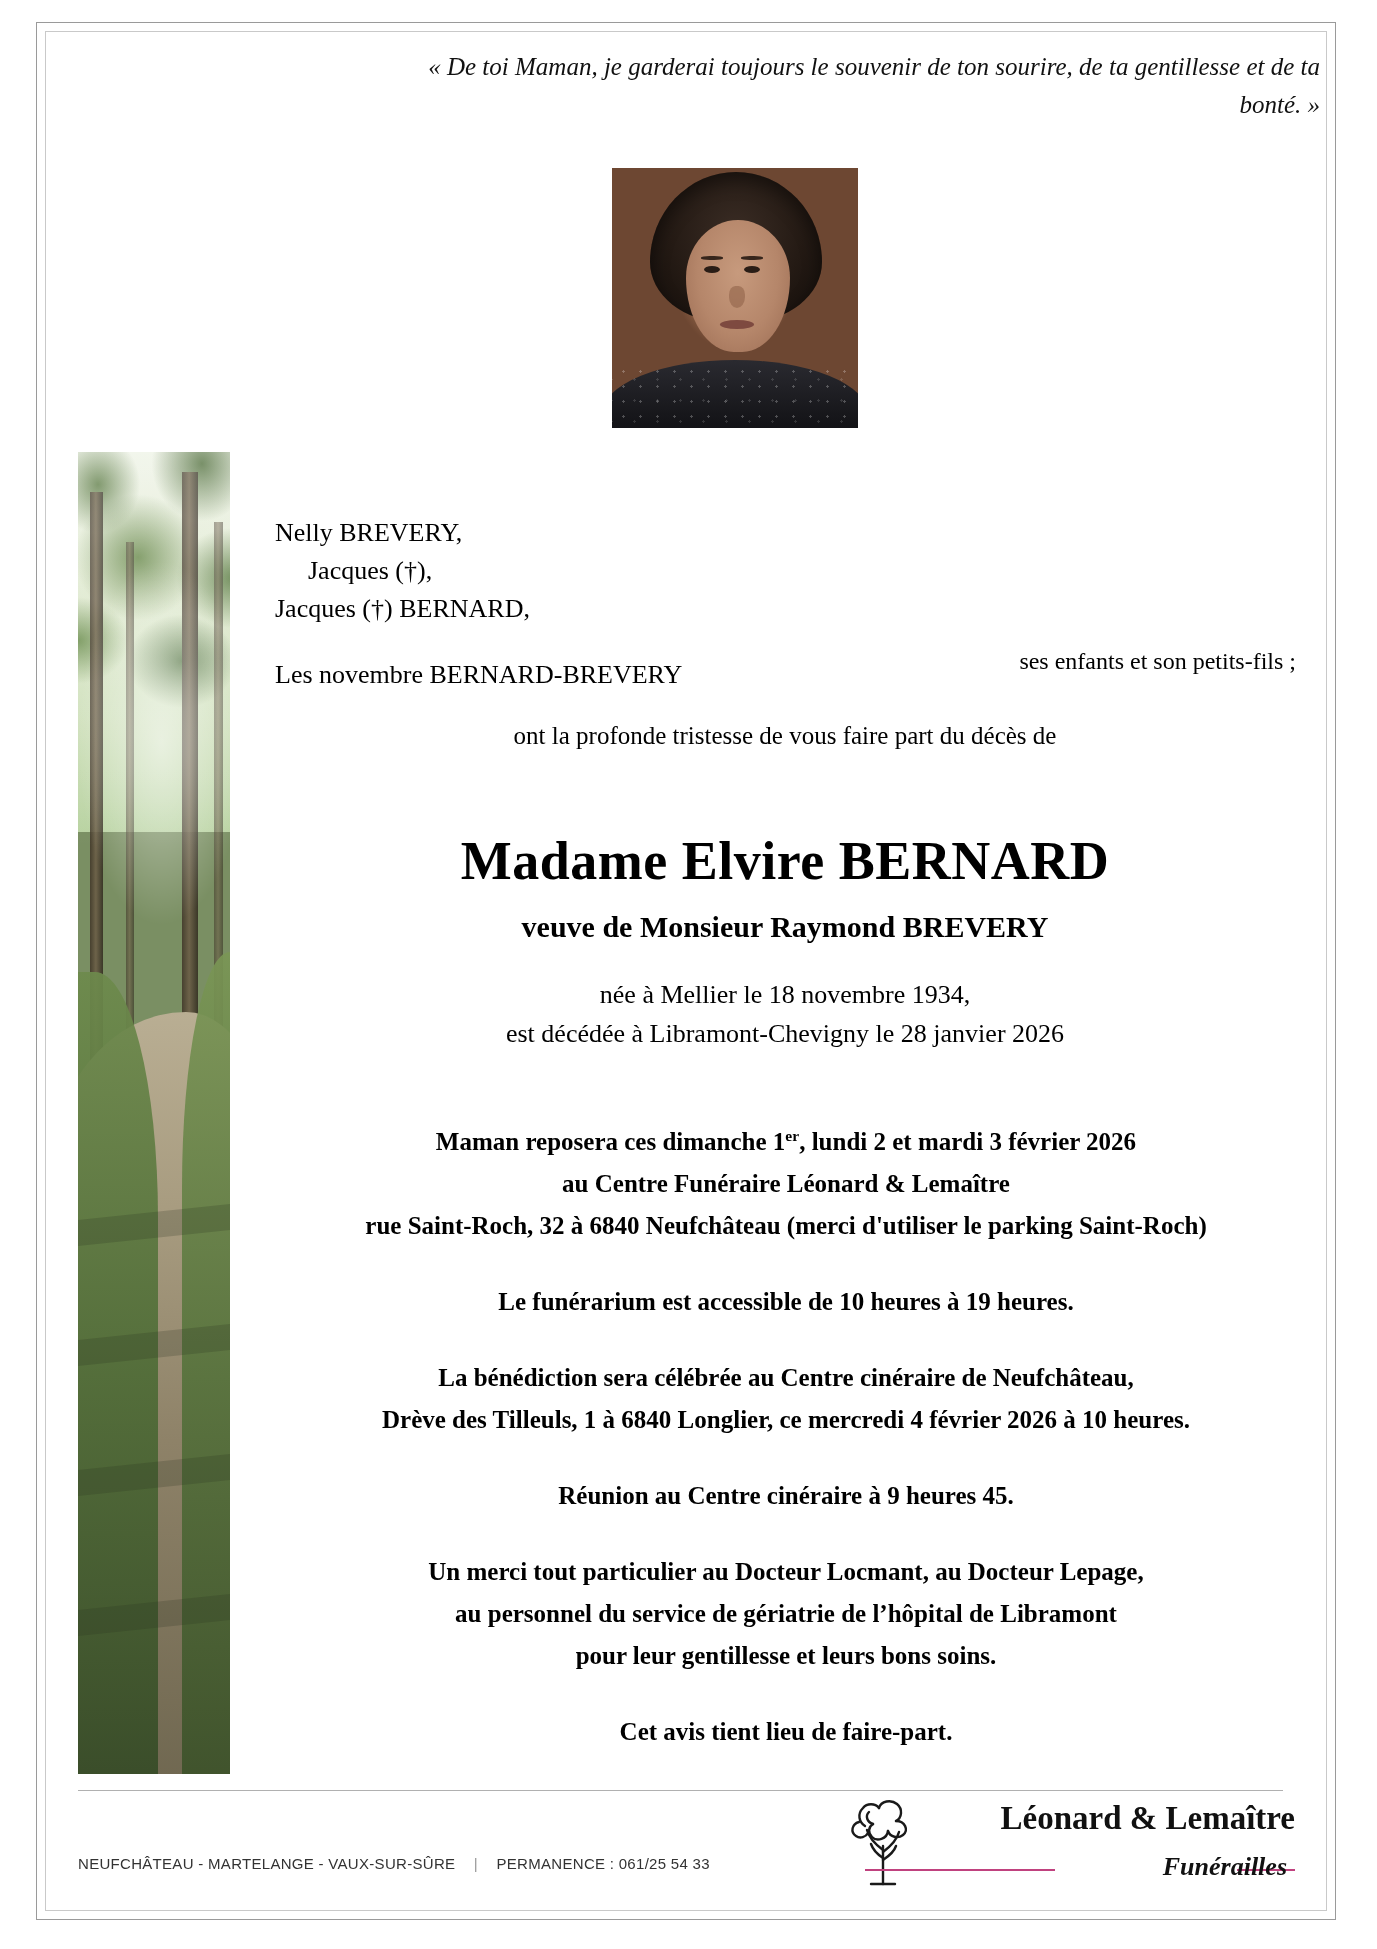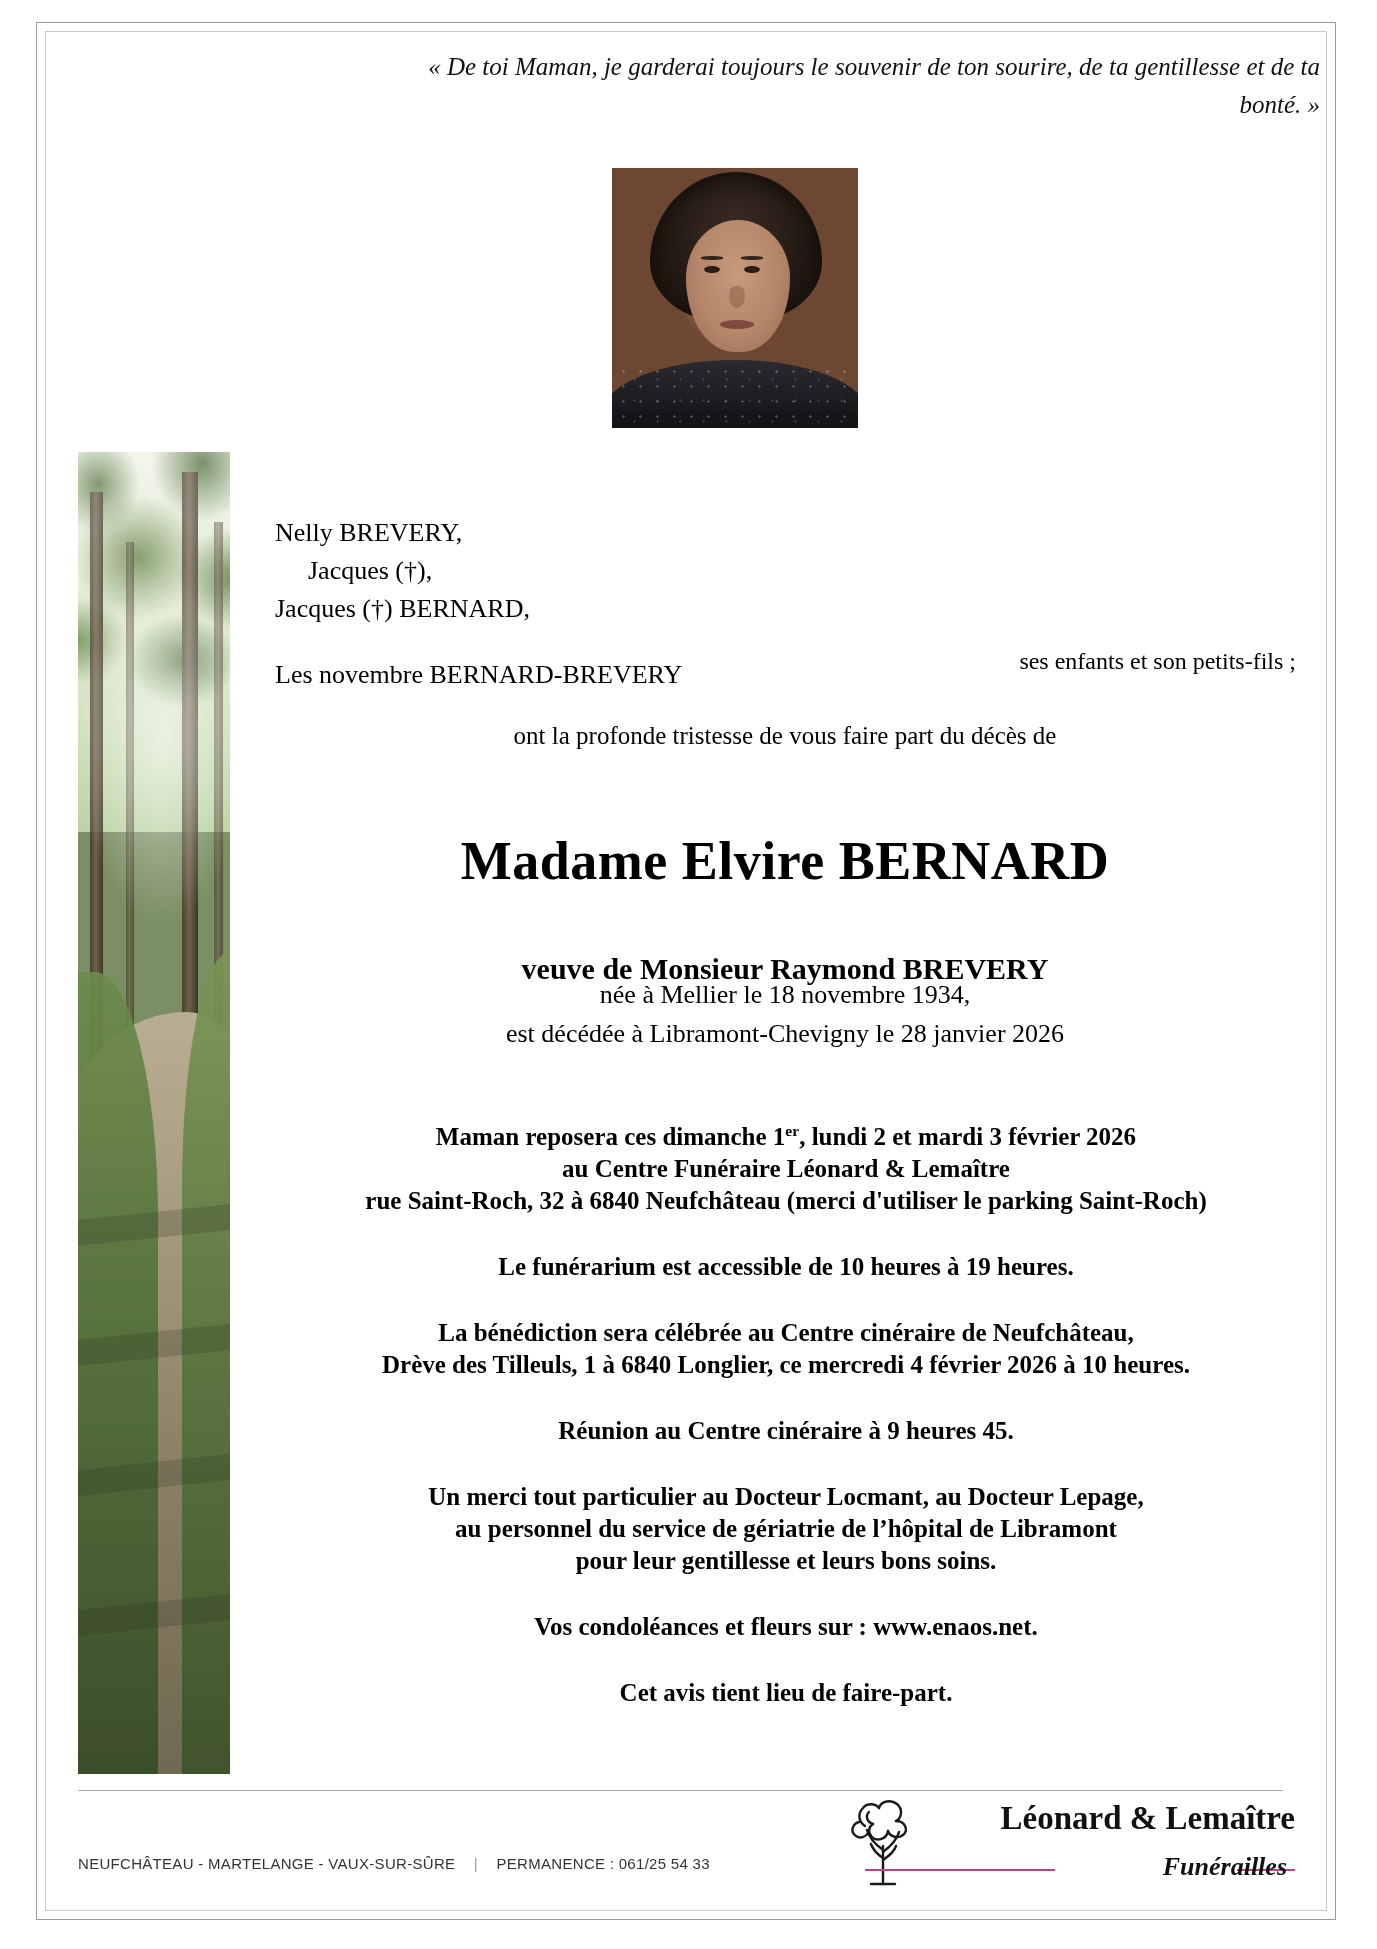--- a/index.html
+++ b/index.html
@@ -240,21 +240,21 @@
     top: 830px;
     width: 1010px;
     text-align: center;
     font-weight: bold;
     font-size: 54px;
     letter-spacing: 0.5px;
   }
   .deceased-sub {
     position: absolute;
     left: 280px;
-    top: 952px;
+    top: 910px;
     width: 1010px;
     text-align: center;
     font-weight: bold;
     font-size: 30px;
   }
   .birth-death {
     position: absolute;
     left: 280px;
     top: 975px;
     width: 1010px;
@@ -264,21 +264,21 @@
   }
 
   .info {
     position: absolute;
     left: 280px;
     top: 1115px;
     width: 1012px;
     text-align: center;
     font-weight: bold;
     font-size: 25px;
-    line-height: 32px;
+    line-height: 42px;
   }
   .info p { margin: 0 0 34px 0; }
   .info p:last-child { margin-bottom: 8px; }
 
   
   .footer-line {
     position: absolute;
     left: 78px;
     top: 1790px;
     width: 1205px;
@@ -423,21 +423,20 @@
     <p>
       <span>La bénédiction sera célébrée au Centre cinéraire de Neufchâteau,</span><br>
       <span>Drève des Tilleuls, 1 à 6840 Longlier, ce mercredi 4 février 2026 à 10 heures.</span>
     </p>
     <p>Réunion au Centre cinéraire à 9 heures 45.</p>
     <p>
       <span>Un merci tout particulier au Docteur Locmant, au Docteur Lepage,</span><br>
       <span>au personnel du service de gériatrie de l’hôpital de Libramont</span><br>
       <span>pour leur gentillesse et leurs bons soins.</span>
     </p>
-    <p>Vos condoléances et fleurs sur : www.enaos.net.</p>
     <p>Cet avis tient lieu de faire-part.</p>
   </div>
 
   <div class="footer-line"></div>
 
   <div class="footer-left">
     <span>NEUFCHÂTEAU - MARTELANGE - VAUX-SUR-SÛRE</span>
     <span class="sep">|</span>
     <span>PERMANENCE : 061/25 54 33</span>
   </div>

